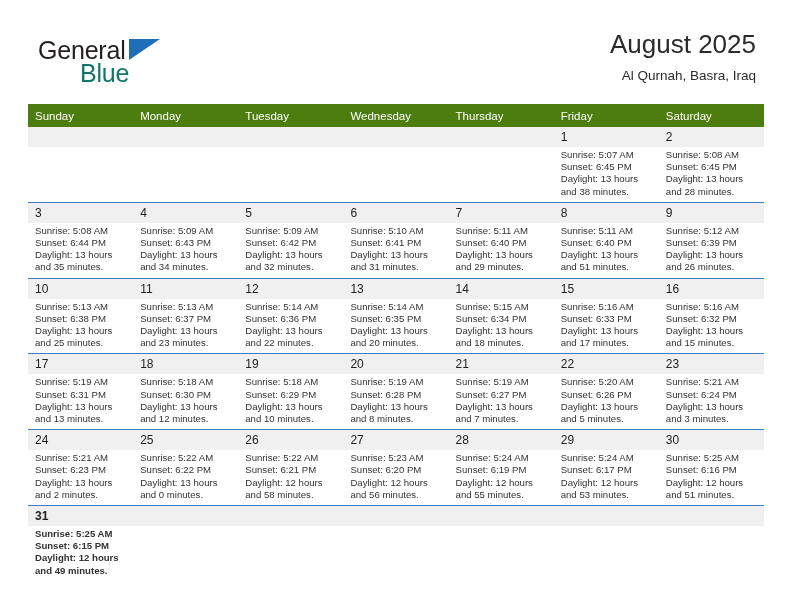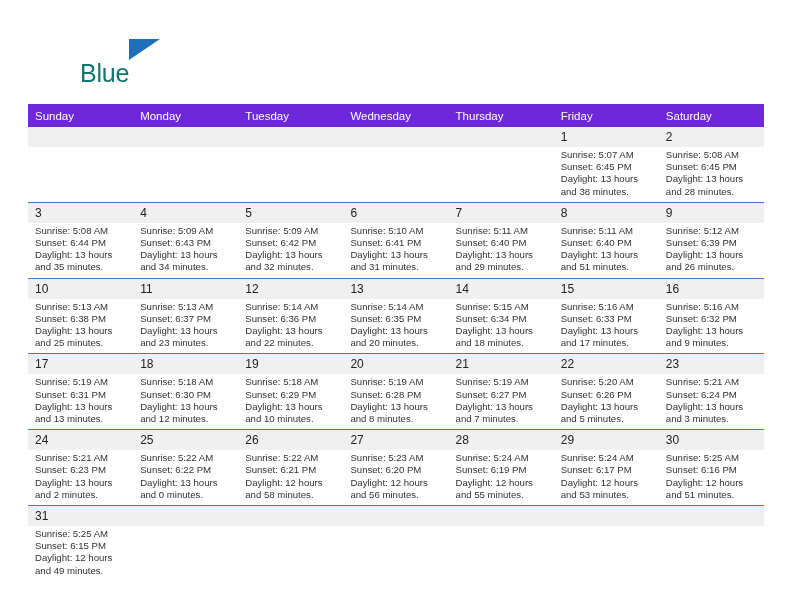--- a/index.html
+++ b/index.html
@@ -90,40 +90,41 @@
   
   .calendar {
     position: absolute;
     left: 28px;
     top: 104px;
     width: 736px;
     border-collapse: collapse;
     table-layout: fixed;
   }
   .calendar th {
-    background: #6d28d9;
+    background: #4d7c0f;
     color: #ffffff;
     font-size: 11.5px;
     font-weight: normal;
     text-align: left;
     padding: 5px 0 5px 7px;
     height: 13px;
     border: none;
   }
   .calendar td {
     vertical-align: top;
     padding: 0;
     border: none;
     border-bottom: 1.2px solid #3c7cbf;
     height: 60px;
     width: 105.14px;
     background: #ffffff;
   }
   .calendar tr.week-last td {
     border-bottom: none;
+    font-weight: bold;
   }
 
   .daynum {
     display: block;
     background: #f0f0f0;
     font-size: 12px;
     line-height: 16px;
     color: #222222;
     padding: 2px 0 2px 7px;
     height: 16px;
@@ -148,24 +149,29 @@
   }
 </style>
 </head>
 <body>
 
 <div class="page">
 
   <div class="top">
 
     <div class="brand">
+      <span class="brand-general">General</span>
       <span class="brand-triangle"></span>
       <span class="brand-blue">Blue</span>
     </div>
 
+    <div class="title-block">
+      <h1 class="cal-title">August 2025</h1>
+      <p class="cal-subtitle">Al Qurnah, Basra, Iraq</p>
+    </div>
 
   </div>
 
   <table class="calendar">
     <thead>
       <tr>
         <th>Sunday</th>
         <th>Monday</th>
         <th>Tuesday</th>
         <th>Wednesday</th>
@@ -359,21 +365,21 @@
               <span>Daylight: 13 hours</span>
               <span>and 17 minutes.</span>
             </span>
           </td>
           <td>
             <span class="daynum">16</span>
             <span class="info">
               <span>Sunrise: 5:16 AM</span>
               <span>Sunset: 6:32 PM</span>
               <span>Daylight: 13 hours</span>
-              <span>and 9 minutes.</span>
+              <span>and 15 minutes.</span>
             </span>
           </td>
         </tr>
         <tr>
           <td>
             <span class="daynum">17</span>
             <span class="info">
               <span>Sunrise: 5:19 AM</span>
               <span>Sunset: 6:31 PM</span>
               <span>Daylight: 13 hours</span>

